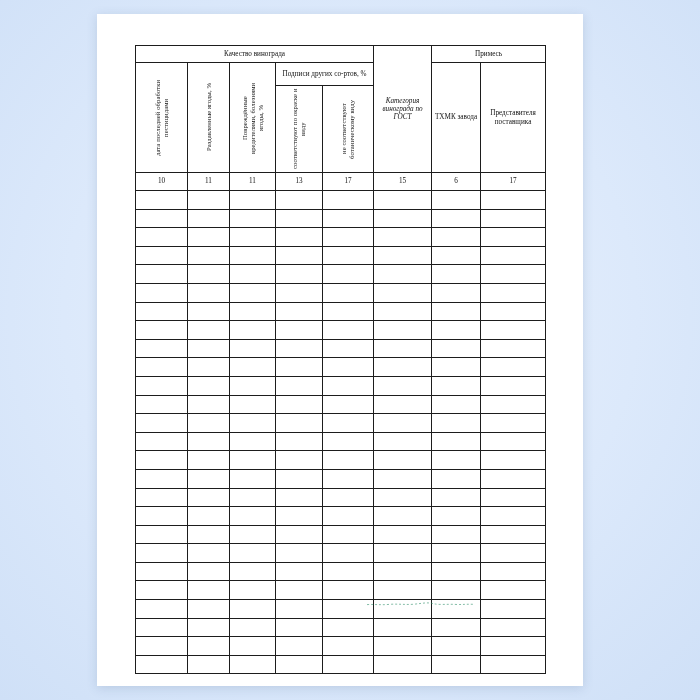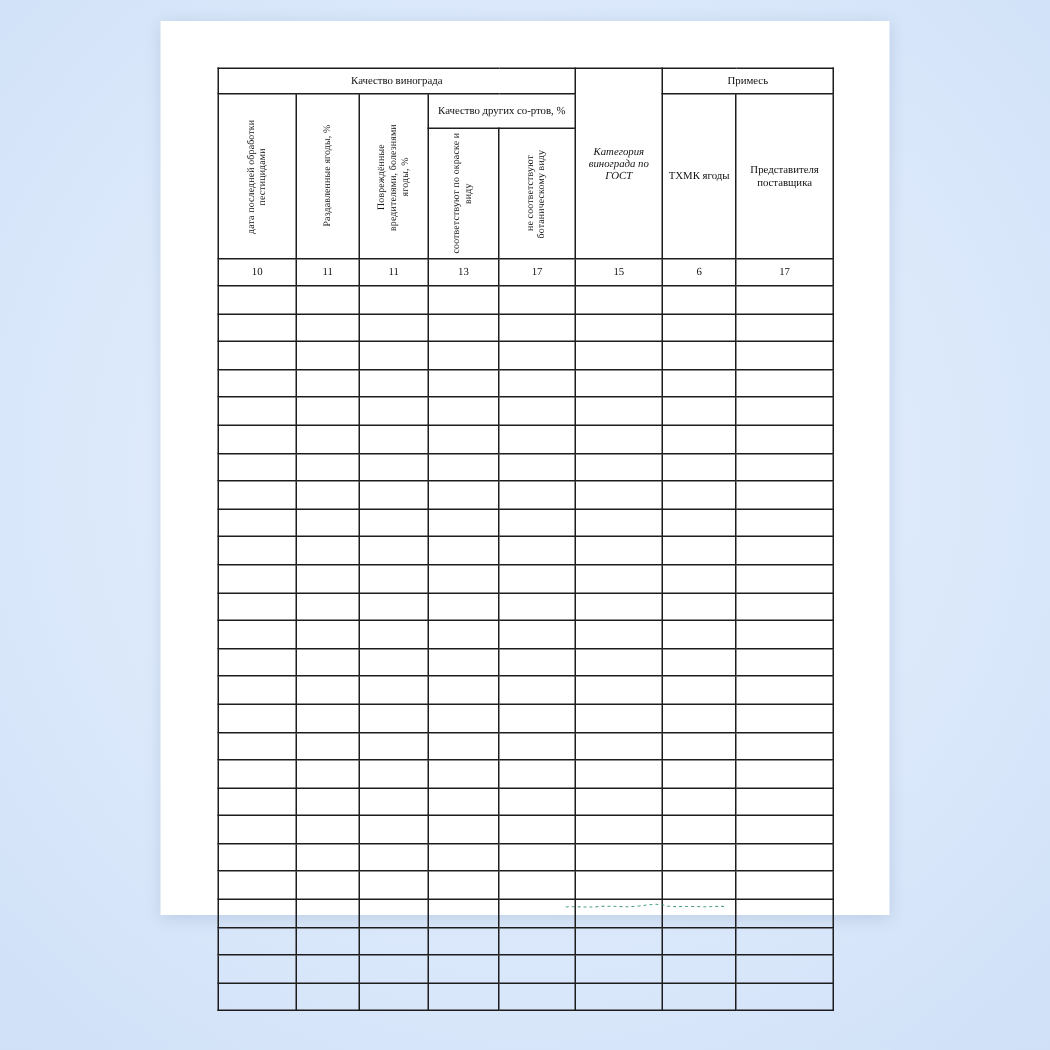--- a/index.html
+++ b/index.html
@@ -13,24 +13,24 @@
     font-family: "Liberation Serif", serif;
     overflow: hidden;
   }
   .backdrop {
     position: absolute;
     inset: 0;
     background: radial-gradient(circle at 50% 45%, #eaf2fd 0%, #dce9fb 55%, #cfe0f7 100%);
   }
   .page {
     position: absolute;
-    left: 107px;
+    left: 97px;
     top: 14px;
     width: 486px;
-    height: 596px;
+    height: 672px;
     background: #ffffff;
     box-shadow: 0 2px 10px rgba(60, 90, 130, 0.18);
   }
   .sheet {
     position: absolute;
     left: 38px;
     top: 31px;
     width: 410px;
   }
   table.form {
@@ -129,22 +129,22 @@
       <tr>
         <td rowspan="2" class="vert">
           <span class="vtxt">дата последней обработки пестицидами</span>
         </td>
         <td rowspan="2" class="vert">
           <span class="vtxt">Раздавленные ягоды, %</span>
         </td>
         <td rowspan="2" class="vert">
           <span class="vtxt">Повреждённые вредителями, болезнями ягоды, %</span>
         </td>
-        <td colspan="2" class="sub-head">Качество других со-ртов, %</td>
-        <td rowspan="2" class="sign-head">ТХМК ягоды</td>
+        <td colspan="2" class="sub-head">Подписи других со-ртов, %</td>
+        <td rowspan="2" class="sign-head">ТХМК завода</td>
         <td rowspan="2" class="sign-head">Представителя поставщика</td>
       </tr>
 
       <tr>
         <td class="vert">
           <span class="vtxt">соответствуют по окраске и виду</span>
         </td>
         <td class="vert">
           <span class="vtxt">не соответствуют ботаническому виду</span>
         </td>

